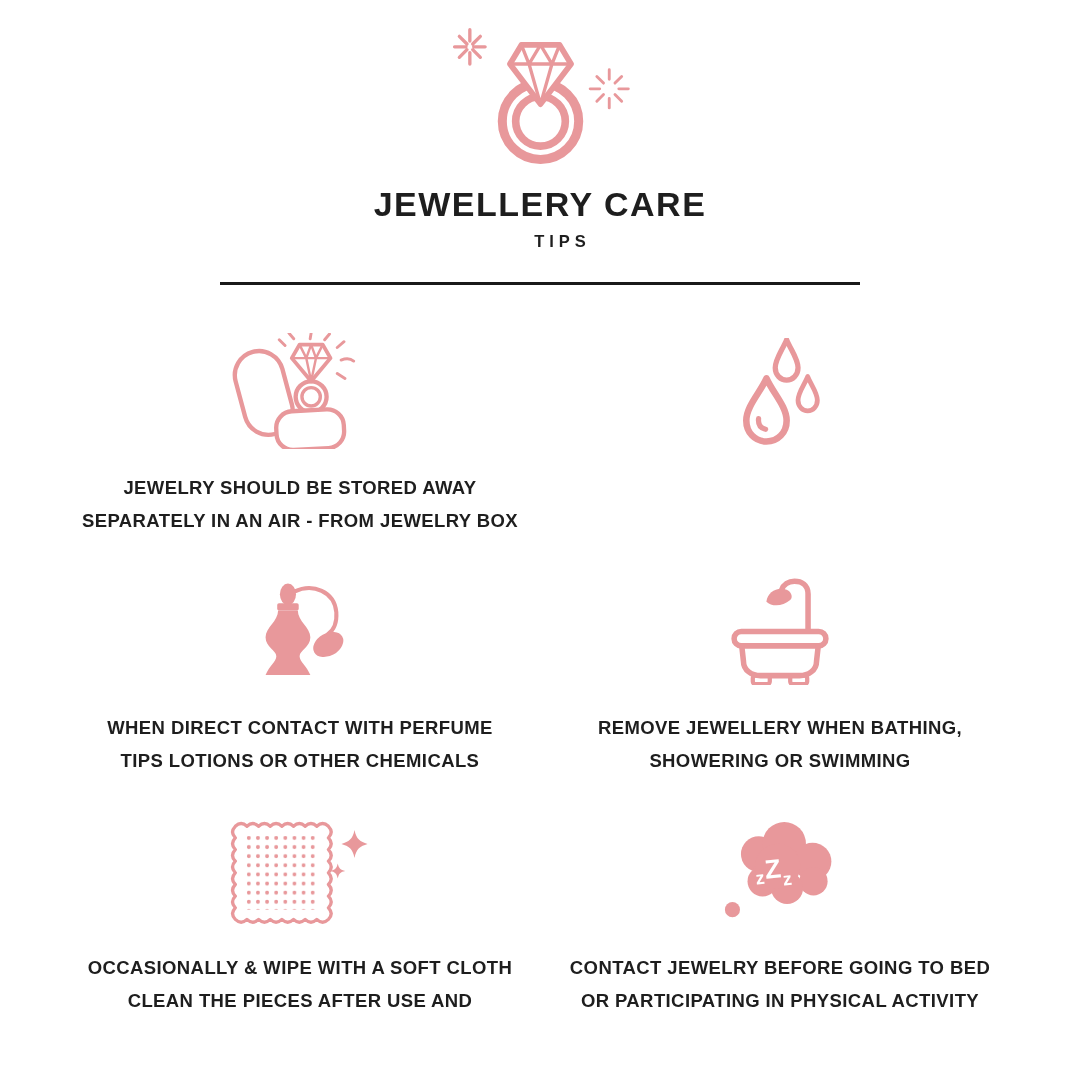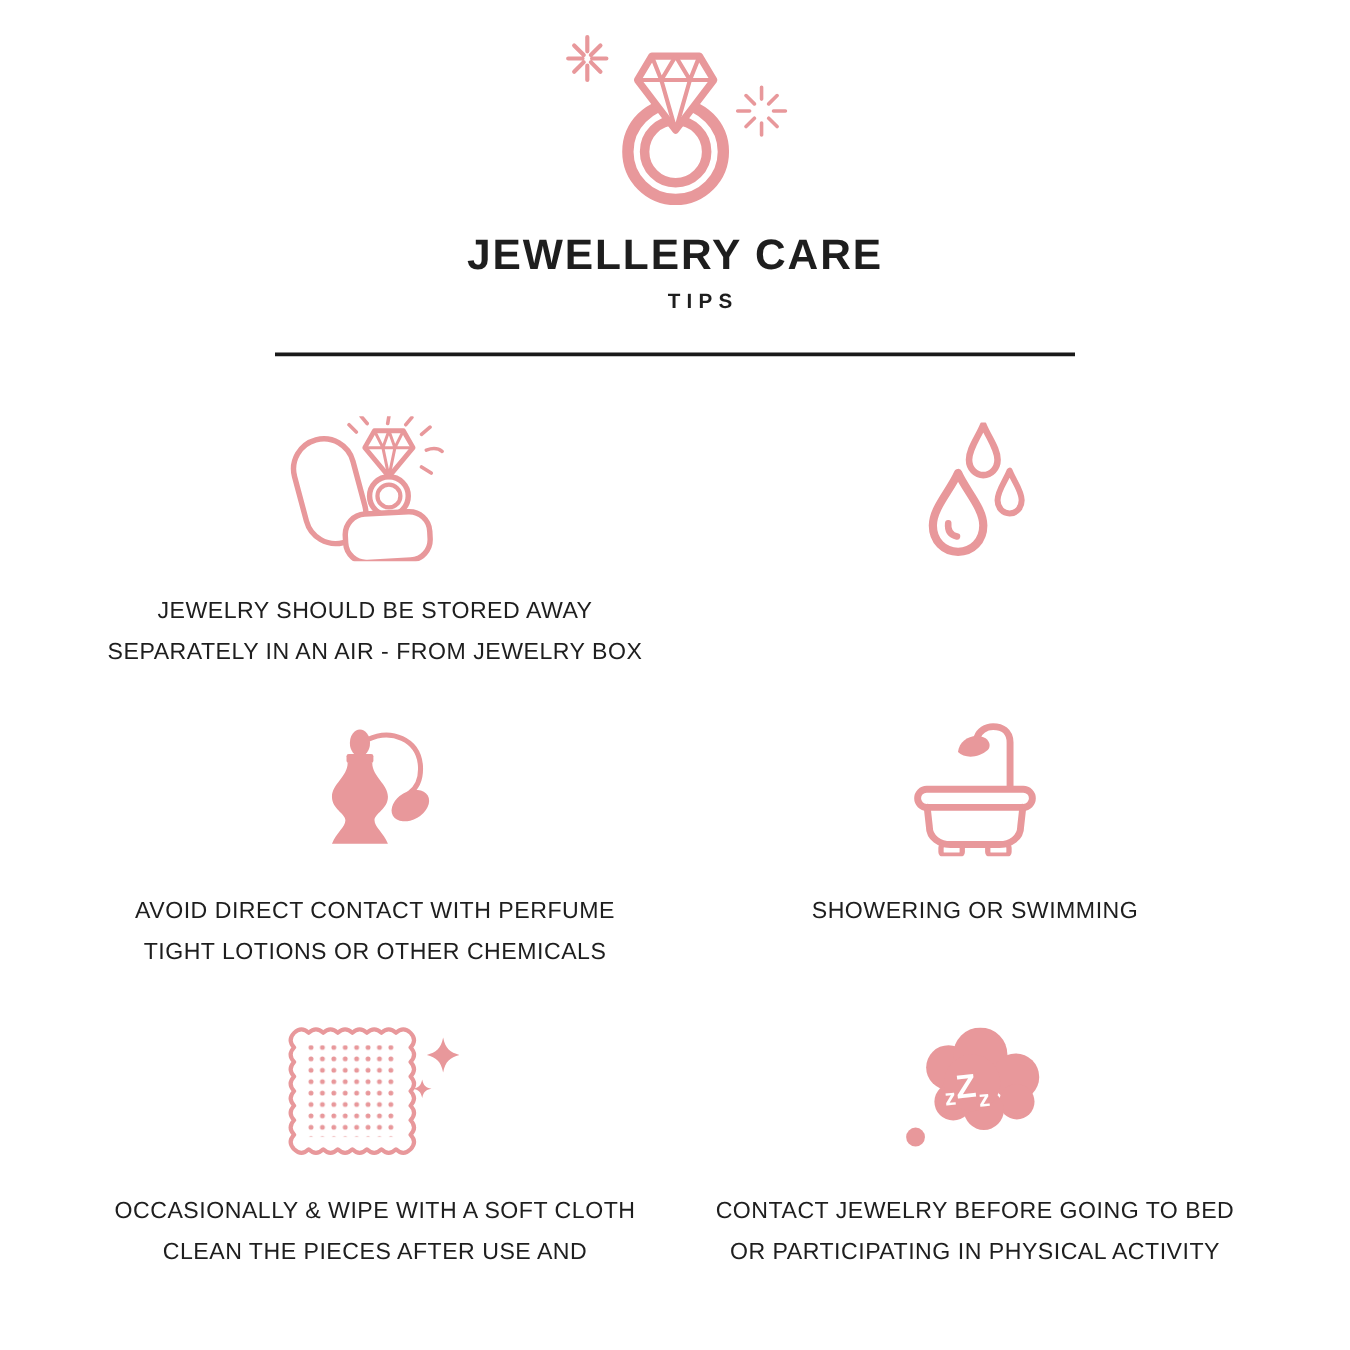--- a/index.html
+++ b/index.html
@@ -38,21 +38,21 @@
     grid-auto-rows:240px;
   }
   .tip{
     display:flex;flex-direction:column;align-items:center;
   }
   .icon-wrap{
     height:116px;display:flex;align-items:center;justify-content:center;
   }
   .caption{
     margin-top:22px;text-align:center;
-    font-size:18.5px;font-weight:400;letter-spacing:0.4px;
+    font-size:18.5px;font-weight:700;letter-spacing:0.4px;
     line-height:33px;color:var(--ink);white-space:nowrap;
   }
   
   .as{stroke:var(--accent);fill:none;stroke-linecap:round;stroke-linejoin:round;}
   .asf{stroke:var(--accent);fill:#fff;stroke-linecap:round;stroke-linejoin:round;}
   .af{fill:var(--accent);stroke:none;}
 </style>
 </head>
 <body>
 
@@ -115,37 +115,38 @@
       <div class="icon-wrap">
         <svg width="97" height="103" viewBox="0 0 108 115">
           <path d="M47,13 C68,3 92,13 94,36 C95,50 90,57 84,61" class="as" stroke-width="4.5"></path>
           <ellipse cx="40" cy="16" rx="9" ry="12" class="af"></ellipse>
           <rect x="28" y="26" width="24" height="8" rx="2" class="af"></rect>
           <path d="M29,34 C29,46 15,53 15,64 C15,75 27,79 27,85 C27,91 19,96 15,106 L65,106 C61,96 53,91 53,85 C53,79 65,75 65,64 C65,53 51,46 51,34 Z" class="af"></path>
           <ellipse cx="85" cy="72" rx="18" ry="12.5" class="af" transform="rotate(-30 85 72)"></ellipse>
         </svg>
       </div>
       <div class="caption">
-        <div>AVOID DIRECT CONTACT WITH PERFUME</div>
-        <div>TIGHT LOTIONS OR OTHER CHEMICALS</div>
+        <div>WHEN DIRECT CONTACT WITH PERFUME</div>
+        <div>TIPS LOTIONS OR OTHER CHEMICALS</div>
       </div>
     </div>
 
     <div class="tip">
       <div class="icon-wrap">
         <svg width="102" height="108" viewBox="0 0 120 127">
           <path d="M93,64 V20 C93,9 85,5 77,5 C70,5 64,9 62,15" class="as" stroke-width="6.5"></path>
           <path d="M44,29 C45,17 59,10 70,16 C74,19 75,24 72,27 C63,35 50,35 44,29 Z" class="af"></path>
           <rect x="6" y="64" width="108" height="17" rx="8.5" class="asf" stroke-width="6.5"></rect>
           <path d="M15,81 L17,99 C17,110 27,116 37,116 L83,116 C93,116 103,110 103,99 L105,81" class="as" stroke-width="6.5"></path>
           <rect x="28" y="116" width="20" height="10" rx="3" class="as" stroke-width="5"></rect>
           <rect x="72" y="116" width="20" height="10" rx="3" class="as" stroke-width="5"></rect>
         </svg>
       </div>
       <div class="caption">
+        <div>REMOVE JEWELLERY WHEN BATHING,</div>
         <div>SHOWERING OR SWIMMING</div>
       </div>
     </div>
 
     <div class="tip">
       <div class="icon-wrap">
         <svg width="149" height="112" viewBox="0 0 160 120">
           <defs>
             <pattern id="dotp" width="9.8" height="9.8" patternUnits="userSpaceOnUse">
               <circle cx="4.9" cy="4.9" r="2.1" fill="#E8989B"></circle>

